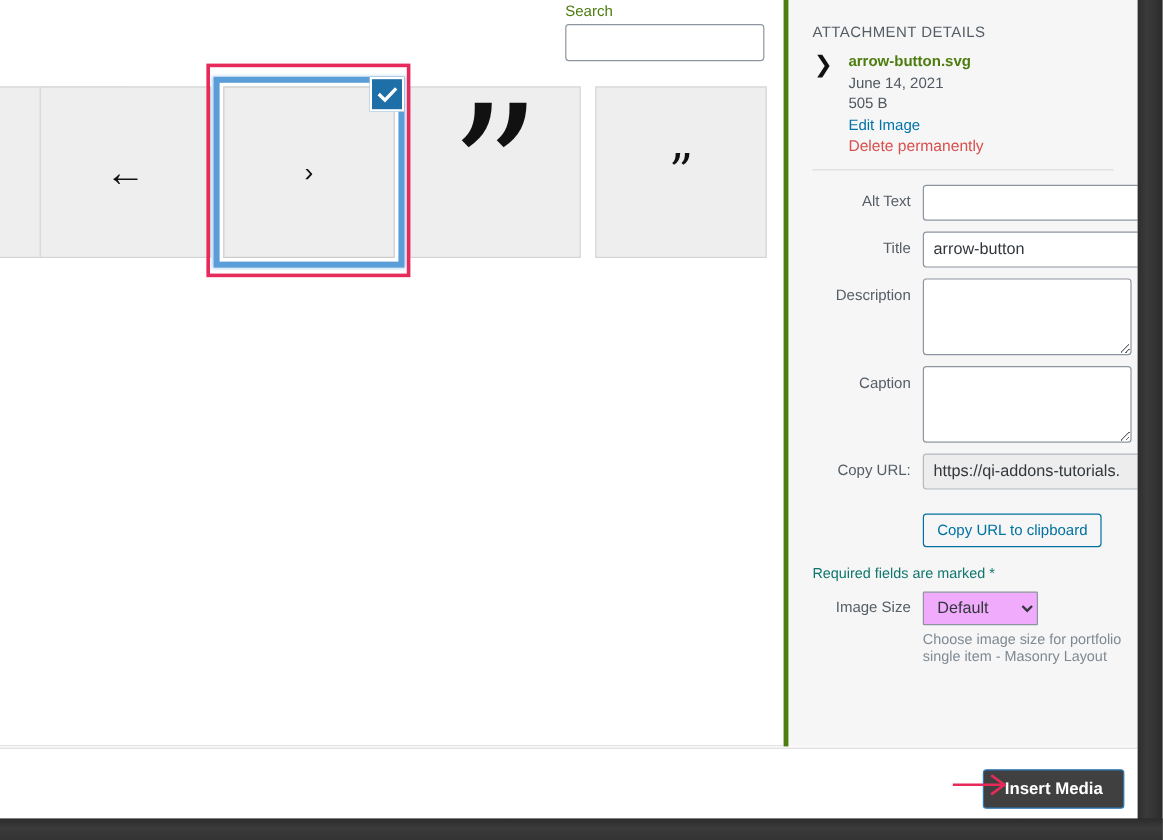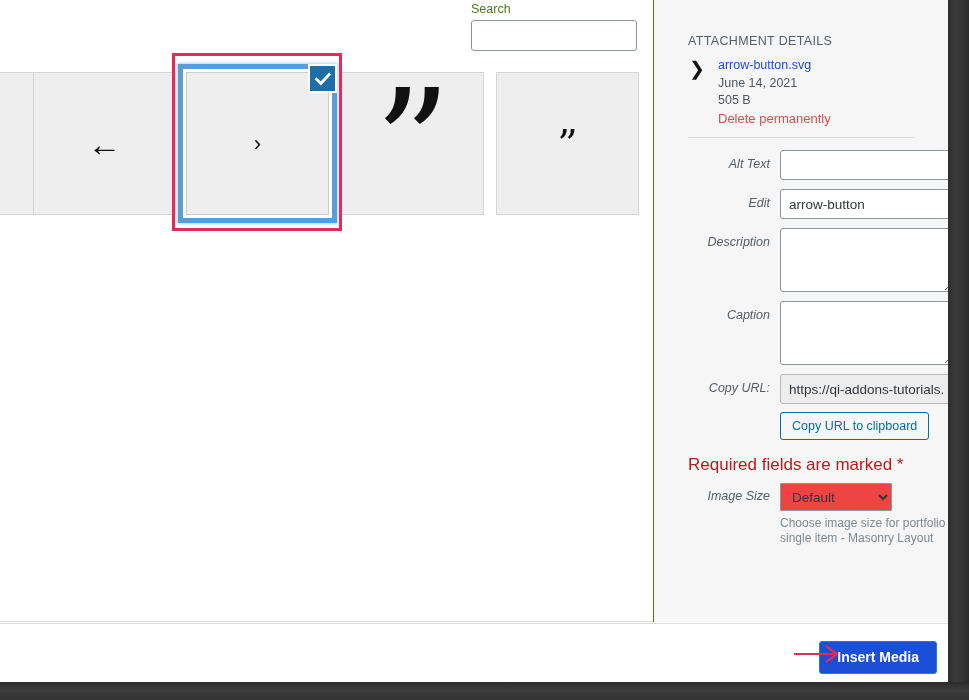--- a/index.html
+++ b/index.html
@@ -148,41 +148,41 @@
     font-family: "Liberation Sans", sans-serif;
   }
 
   
   .sidebar {
     position: absolute;
     left: 653px; top: 0;
     width: 295px;
     height: 622px;
     background: #f6f6f6;
-    border-left: 1px solid #4d7c0f;
-    padding: 18px;
+    border-left: 4px solid #4d7c0f;
+    padding: 4px;
     overflow: hidden;
   }
   .sb-title {
     font-size: 12.5px;
     letter-spacing: 0.35px;
     color: #555d66;
     padding: 16px 0 0 16px;
     text-transform: uppercase;
   }
 
   .att-block {
     position: relative;
     padding: 9px 16px 0 16px;
     font-size: 12.5px;
     line-height: 17.5px;
     color: #3c434a;
   }
   .att-rows { margin-left: 30px; }
-  .att-filename { font-weight: normal; color: #1d4ed8; }
+  .att-filename { font-weight: bold; color: #4d7c0f; }
   .att-meta { color: #50575e; }
   .att-link { color: #0073aa; cursor: pointer; }
   .att-delete { color: #d94f4f; cursor: pointer; font-size: 13px; }
   .att-thumbicon {
     position: absolute;
     left: 14px;
     top: 10px;
     width: 22px;
     height: 22px;
     display: flex;
@@ -211,21 +211,20 @@
   }
   .row .lbl {
     width: 94px;
     flex: 0 0 94px;
     text-align: right;
     padding-right: 10px;
     padding-top: 6px;
     font-size: 12.5px;
     color: #555d66;
     line-height: 16px;
-    font-style: italic;
   }
   .row .ctl { flex: 1 1 auto; }
 
   .txt-input {
     width: 186px;
     height: 30px;
     border: 1px solid #8d96a0;
     border-radius: 3px;
     background: #ffffff;
     font-size: 13.5px;
@@ -263,44 +262,44 @@
     border: 1px solid #b4b9be;
     border-radius: 3px;
     background: #ededed;
     font-size: 13.5px;
     color: #32373c;
     padding: 0 8px;
     outline: none;
     font-family: Liberation Sans, sans-serif;
   }
   .copy-btn {
-    margin-top: 8px;
+    margin-top: 20px;
     height: 28px;
     padding: 0 11px;
     background: #f6f6f6;
     border: 1px solid #0071a1;
     border-radius: 3px;
     color: #0071a1;
     font-size: 12.5px;
     cursor: pointer;
     font-family: "Liberation Sans", sans-serif;
   }
 
   .required-note {
-    font-size: 17px;
-    color: #b91c1c;
+    font-size: 12px;
+    color: #0f766e;
     padding: 6px 0 8px 16px;
   }
 
   .sel {
-    width: 112px;
+    width: 96px;
     height: 28px;
     border: 1px solid #8d96a0;
     border-radius: 1px;
-    background: #ef4444;
+    background: #f0abfc;
     font-size: 13.5px;
     color: #32373c;
     padding: 0 4px 0 7px;
     outline: none;
     font-family: "Liberation Sans", sans-serif;
   }
 
   
   .footer {
     position: absolute;
@@ -310,21 +309,21 @@
     height: 59px;
     background: #ffffff;
     border-top: 1px solid #dddddd;
   }
   .insert-btn {
     position: absolute;
     right: 11px;
     top: 17px;
     height: 33px;
     padding: 0 17px;
-    background: #1d4ed8;
+    background: #404040;
     border: 1px solid #2b7cb8;
     border-radius: 3px;
     color: #ffffff;
     font-size: 14px;
     font-weight: bold;
     cursor: pointer;
     line-height: 31px;
     font-family: "Liberation Sans", sans-serif;
   }
 
@@ -387,37 +386,38 @@
     <div class="sidebar">
 
       <div class="sb-title">ATTACHMENT DETAILS</div>
 
       <div class="att-block">
         <div class="att-thumbicon">❯</div>
         <div class="att-rows">
           <div class="att-filename">arrow-button.svg</div>
           <div class="att-meta">June 14, 2021</div>
           <div class="att-meta">505 B</div>
+          <div class="att-link">Edit Image</div>
           <div class="att-delete">Delete permanently</div>
         </div>
       </div>
 
       <div class="sb-divider"></div>
 
       <div class="form">
 
         <div class="row">
           <div class="lbl">Alt Text</div>
           <div class="ctl">
             <input class="txt-input" type="text" value="" style="">
           </div>
         </div>
 
         <div class="row">
-          <div class="lbl">Edit</div>
+          <div class="lbl">Title</div>
           <div class="ctl">
             <input class="txt-input" type="text" value="arrow-button" style="">
           </div>
         </div>
 
         <div class="row">
           <div class="lbl">Description</div>
           <div class="ctl">
             <textarea class="txt-area" style=""></textarea>
           </div>

